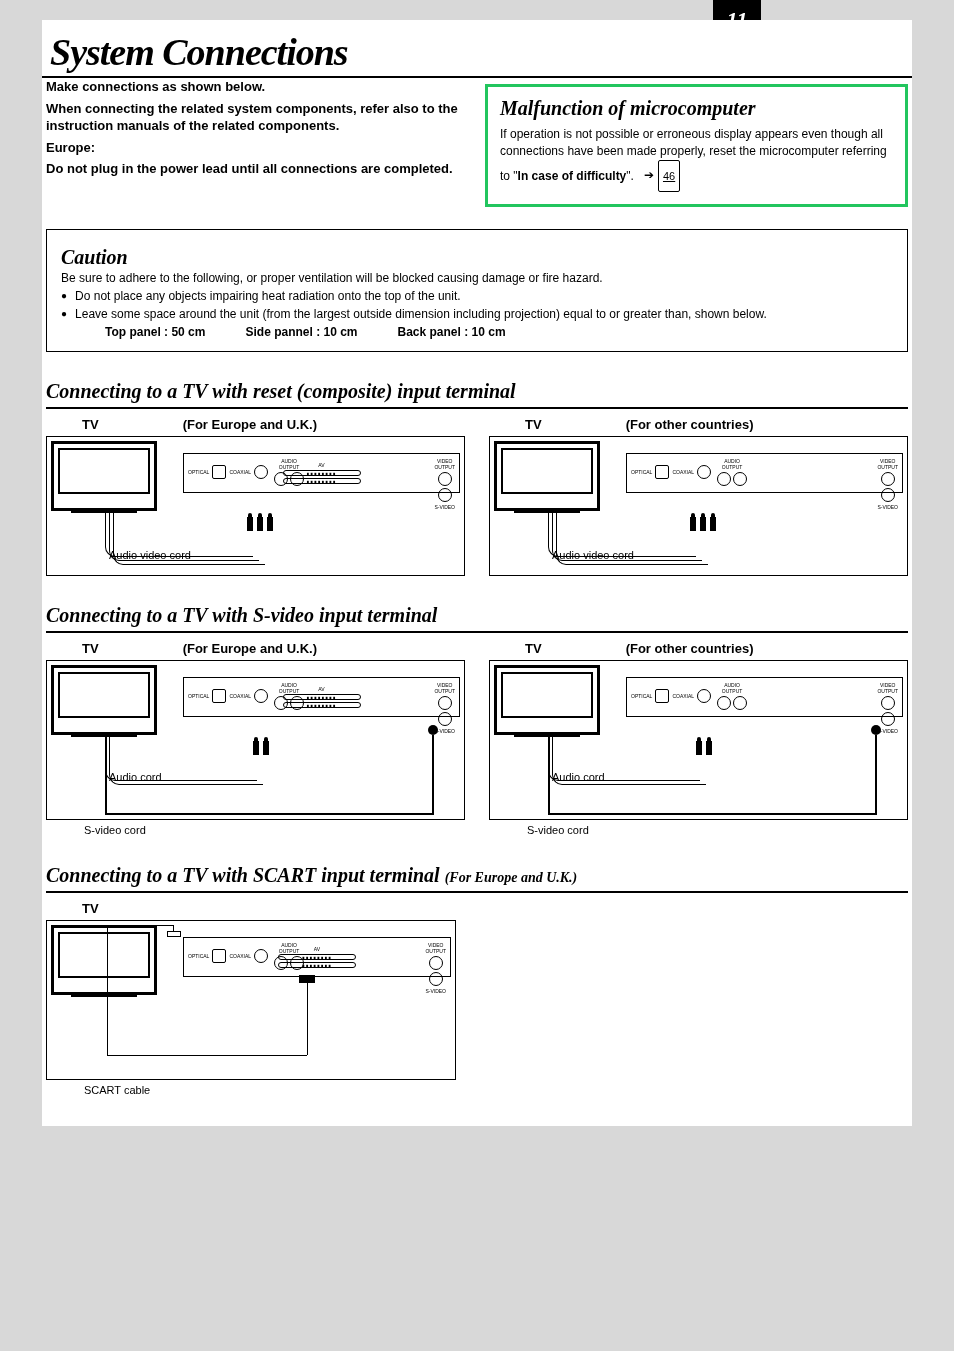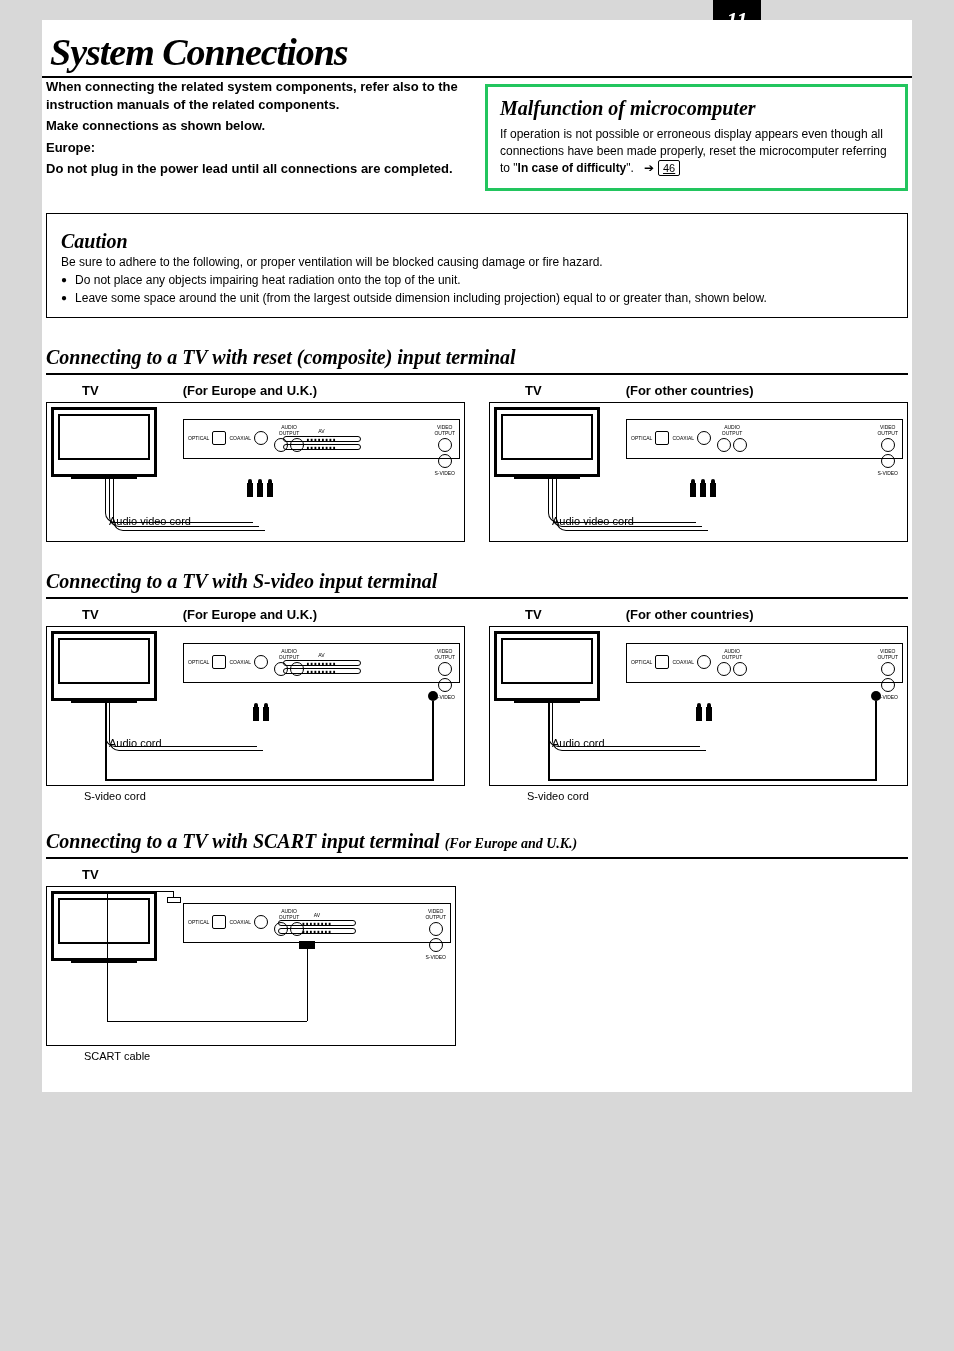--- a/index.html
+++ b/index.html
@@ -97,21 +97,21 @@
   }
   .malfunction-text { font-size: 12px; line-height: 1.4; }
   .page-ref {
     display: inline-flex;
     align-items: center;
     gap: 4px;
   }
   .page-ref-box {
     display: inline-block;
     border: 1px solid #000;
-    padding: 0 4px;
+    padding: 8px 4px;
     font-size: 11px;
     line-height: 14px;
     text-decoration: underline;
     border-radius: 2px;
   }
   .arrow { font-size: 12px; }
   .caution-box {
     border: 1px solid #000;
     margin: 22px 4px 0 4px;
     padding: 16px 14px 10px 14px;
@@ -294,22 +294,22 @@
 
   <div class="content">
 
     <div class="title-row">
       <span class="main-title">System Connections</span>
     </div>
 
     <div class="two-col">
       <div class="col-left">
         <div class="intro-block">
+          <p>Make connections as shown below.</p>
           <p>When connecting the related system components, refer also to the instruction manuals of the related components.</p>
-          <p>Make connections as shown below.</p>
           <p class="caution-label">Europe:</p>
           <p>Do not plug in the power lead until all connections are completed.</p>
         </div>
       </div>
       <div class="col-right">
         <div class="malfunction-box">
           <div class="malfunction-title">Malfunction of microcomputer</div>
           <div class="malfunction-text">
             <span>If operation is not possible or erroneous display appears even though all connections have been made properly, reset the microcomputer referring to "</span><b>In case of difficulty</b><span>".</span>
             &nbsp;
@@ -326,20 +326,25 @@
       <div class="caution-title">Caution</div>
       <div class="caution-body">
         <div>Be sure to adhere to the following, or proper ventilation will be blocked causing damage or fire hazard.</div>
         <div class="bullet-row">
           <span class="bullet-dot">●</span>
           <span>Do not place any objects impairing heat radiation onto the top of the unit.</span>
         </div>
         <div class="bullet-row">
           <span class="bullet-dot">●</span>
           <span>Leave some space around the unit (from the largest outside dimension including projection) equal to or greater than, shown below.</span>
+        </div>
+        <div class="spacing-row">
+          <span>Top panel : 50 cm</span>
+          <span>Side pannel : 10 cm</span>
+          <span>Back panel : 10 cm</span>
         </div>
       </div>
     </div>
 
     <div class="section">
       <div class="section-title">Connecting to a TV with reset (composite) input terminal</div>
       <div class="diagram-row">
 
         <div class="diagram-col">
           <div class="diagram-header">

